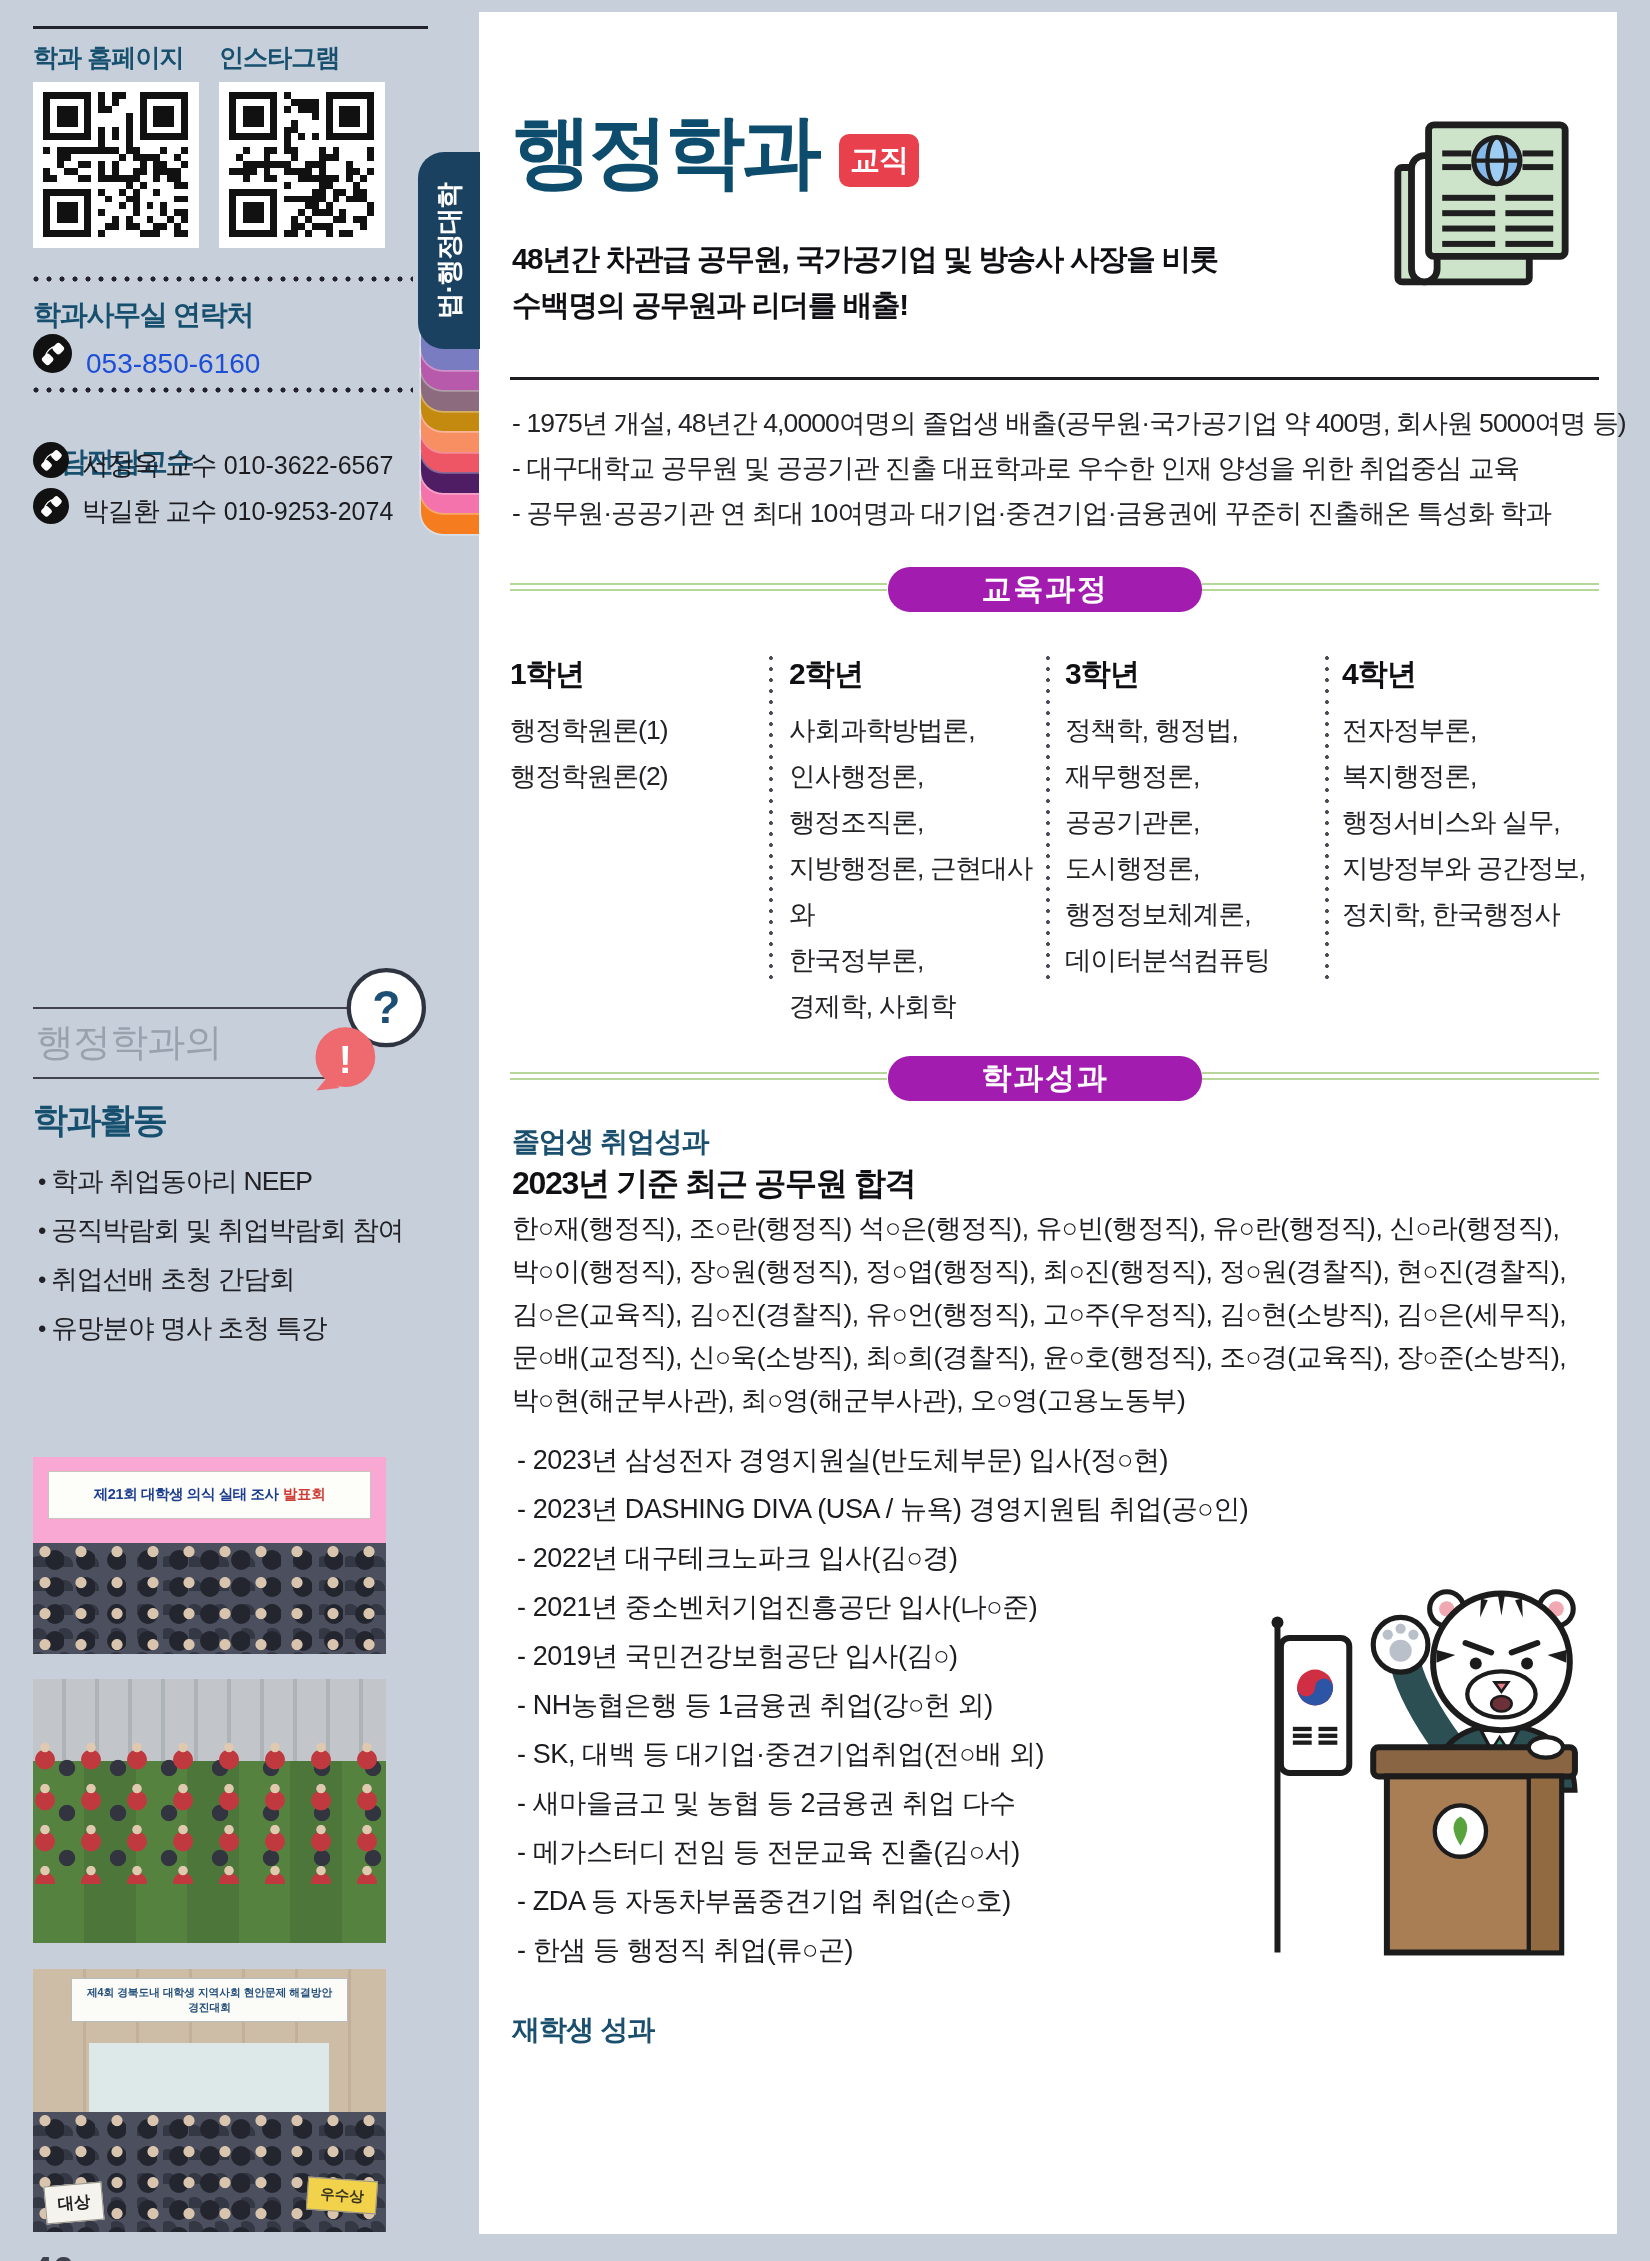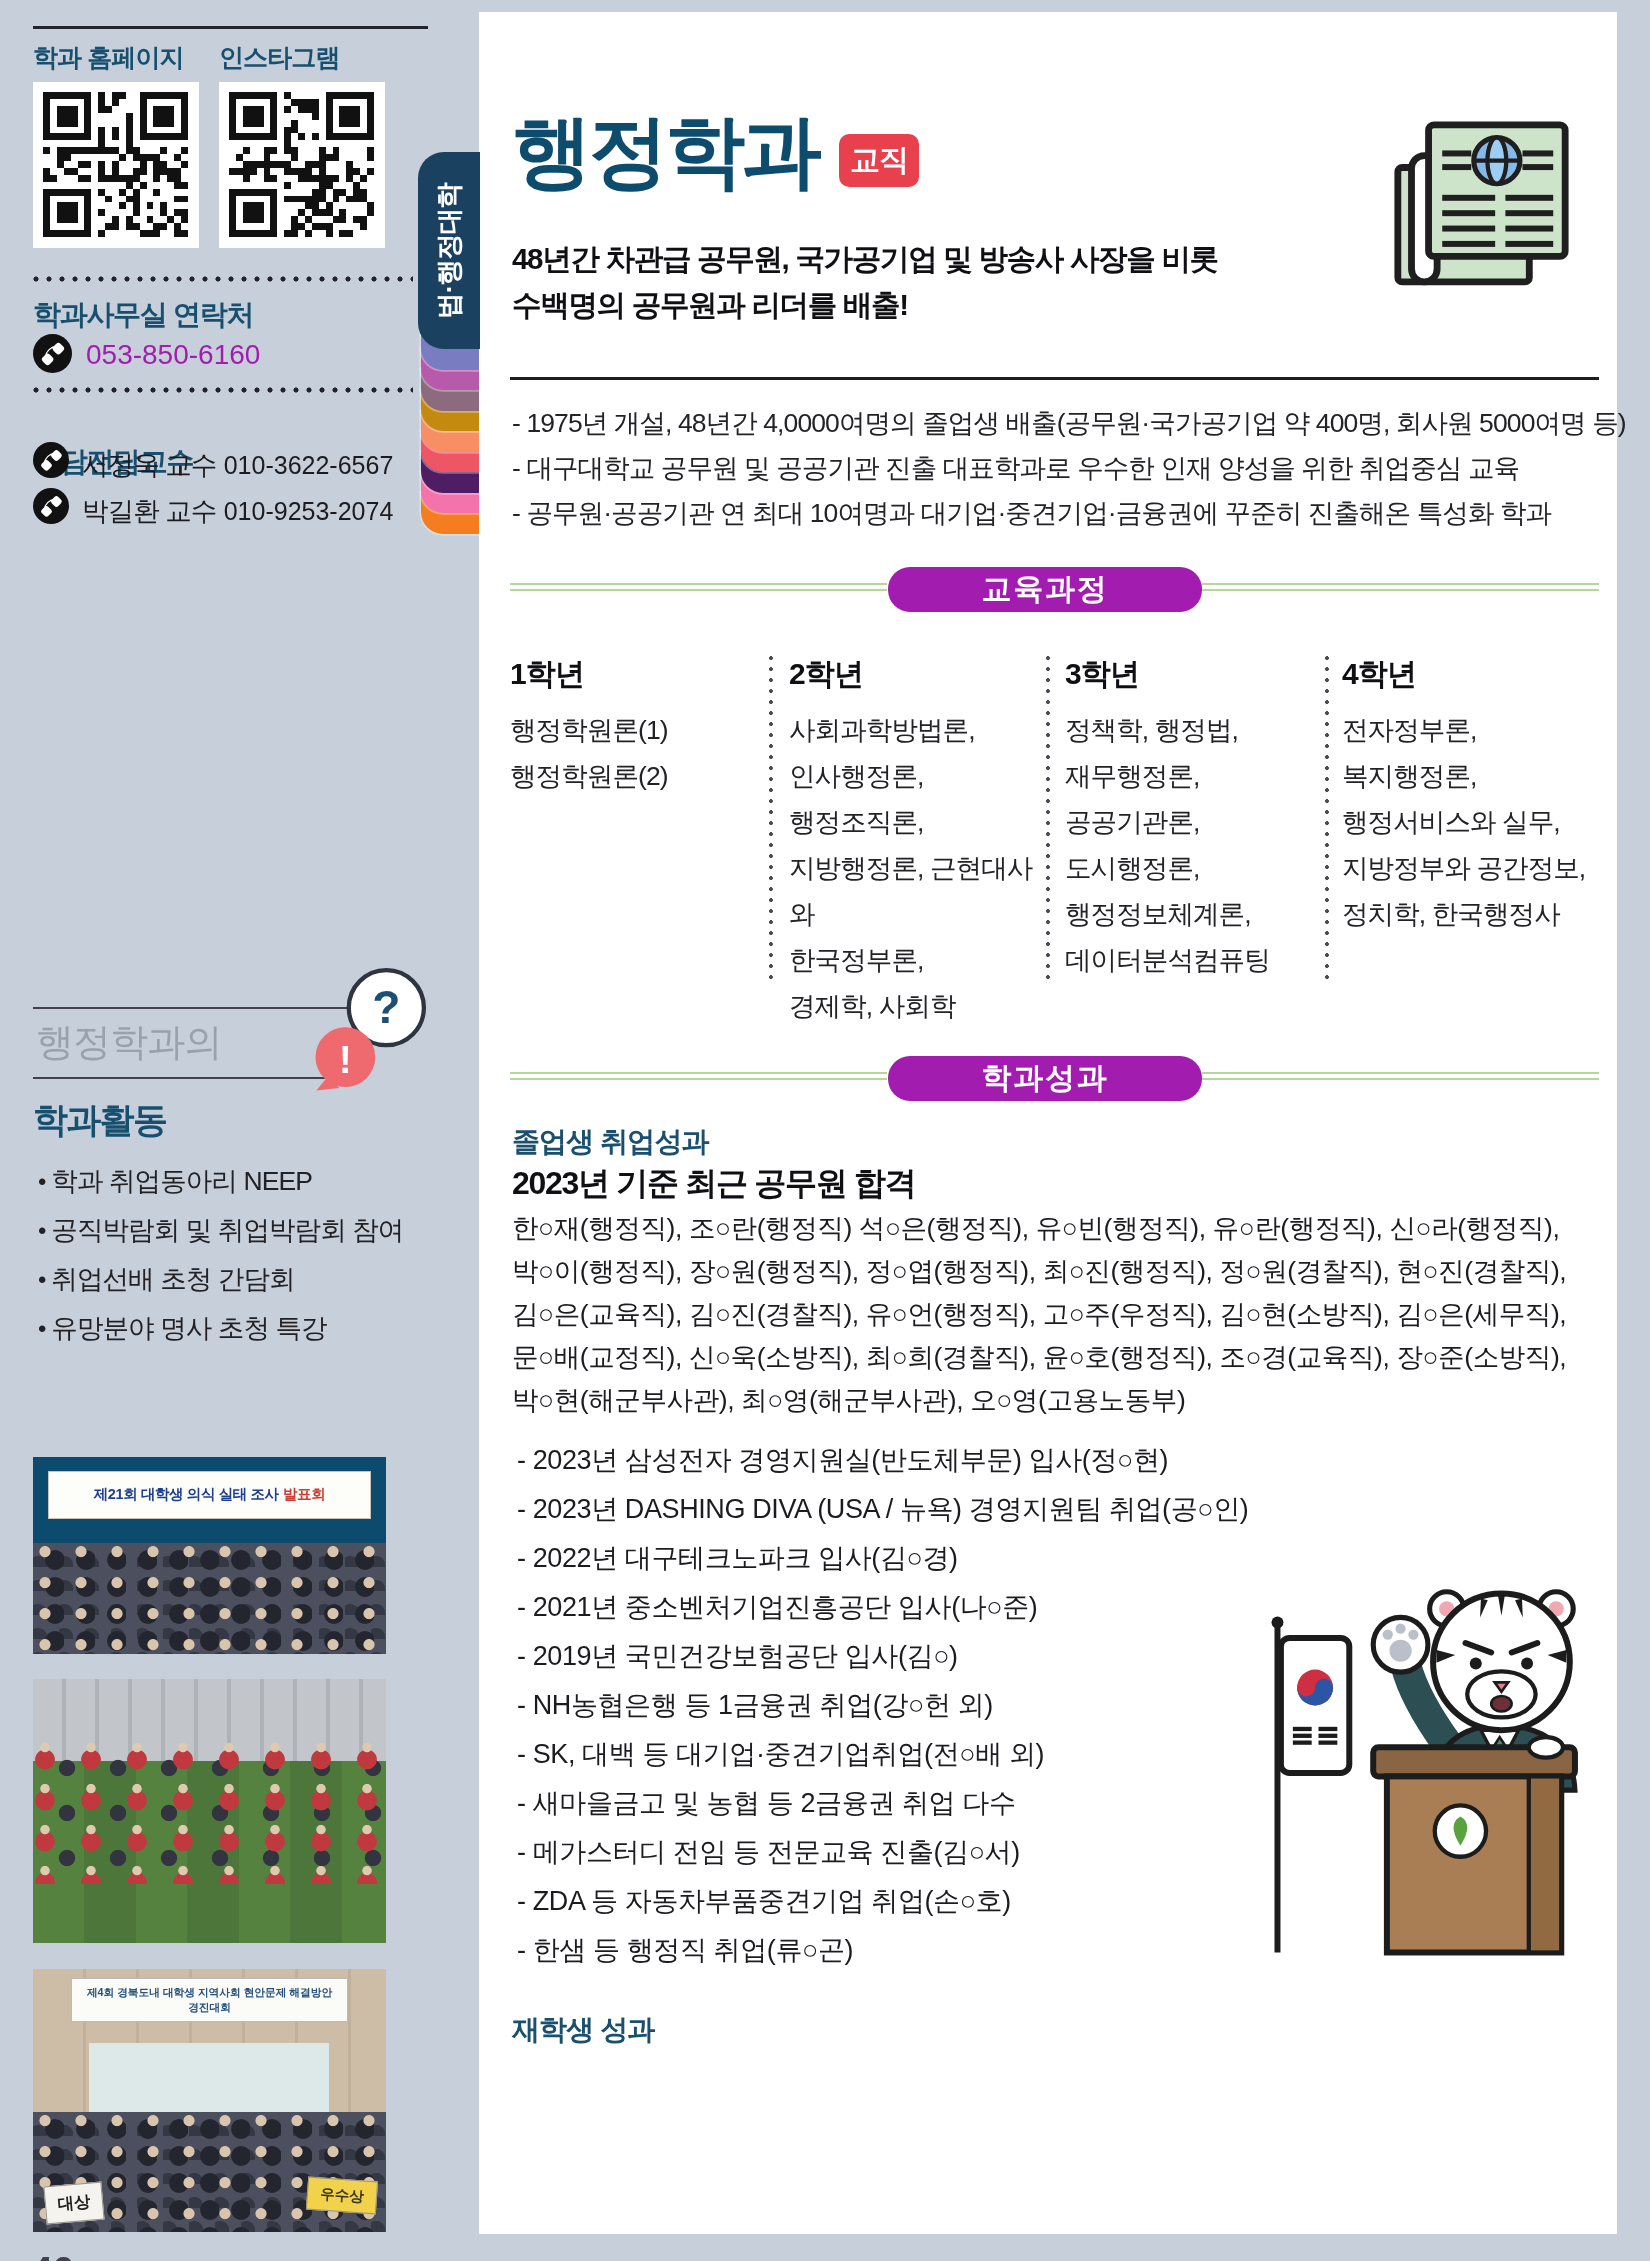--- a/index.html
+++ b/index.html
@@ -10,30 +10,30 @@
   
   .siderule{left:33px;top:26px;width:395px;height:2.6px;background:#23232e;}
   .qr-label{top:41px;font-size:25px;font-weight:800;color:#17506f;letter-spacing:-0.9px;}
   .qr-box{top:82px;width:166px;height:166px;background:#fff;padding:0;}
   .qr{position:absolute;left:10.3px;top:10.3px;width:145px;height:145px;}
   .dotline{left:33px;width:380px;height:6px;background-repeat:repeat-x;
      background-image:radial-gradient(circle at 3px 3px,#23232e 2.2px,transparent 2.9px);
      background-size:13px 6px;}
   .side-head{left:33px;font-size:28px;font-weight:800;color:#17506f;letter-spacing:-1.3px;}
   .phone-ic{width:39px;height:39px;}
-  .phone-num{font-size:28px;color:#a21caf;letter-spacing:0;}
+  .phone-num{font-size:28px;color:#1d4ed8;letter-spacing:0;margin-top:9px;}
   .adv-row{font-size:26px;color:#1c1c20;}
   .adv-name{font-size:26.5px;letter-spacing:-0.9px;}
   .adv-tel{font-size:25px;}
   .eyebrow-line{left:33px;width:324px;height:1.7px;background:#41424c;}
   .eyebrow{left:36px;top:1017px;font-size:38px;color:#99a1ad;letter-spacing:-0.9px;}
   .act-title{left:33px;top:1097px;font-size:35px;font-weight:800;color:#17506f;letter-spacing:-1.7px;}
   .act-list{left:38px;top:1157px;font-size:26.5px;line-height:48px;color:#212126;letter-spacing:-0.9px;}
   .act-list div::before{content:"• ";font-size:24px;}
-  .photo{left:33px;width:353px;overflow:hidden;background:#0c4a6e;}
+  .photo{left:33px;width:353px;overflow:hidden;background:#f9a8d4;}
   .crowd{position:absolute;left:0;right:0;bottom:0;background-color:#4c4f5e;
      background-image:radial-gradient(circle at 12px 8.6px,#d9c4ad 5.1px,transparent 6px),
        radial-gradient(circle at 22px 17px,#23252f 9.4px,transparent 10.3px),
        radial-gradient(circle at 5.1px 22px,#343744 8.6px,transparent 9.4px);
      background-size:36px 31px,31px 27px,26px 24px;}
   .p1-banner{position:absolute;left:15.4px;top:13.7px;right:15.4px;height:46px;background:#fdfdfa;
      border:0.9px solid #c8c4bb;display:flex;align-items:center;justify-content:center;
      font-size:14.5px;font-weight:bold;letter-spacing:-0.4px;white-space:nowrap;}
   .p1-main{color:#1e3f8f;} .p1-accent{color:#d03a34;margin-left:4.3px;}
   .p2-top{position:absolute;left:0;top:0;right:0;height:82px;background:

